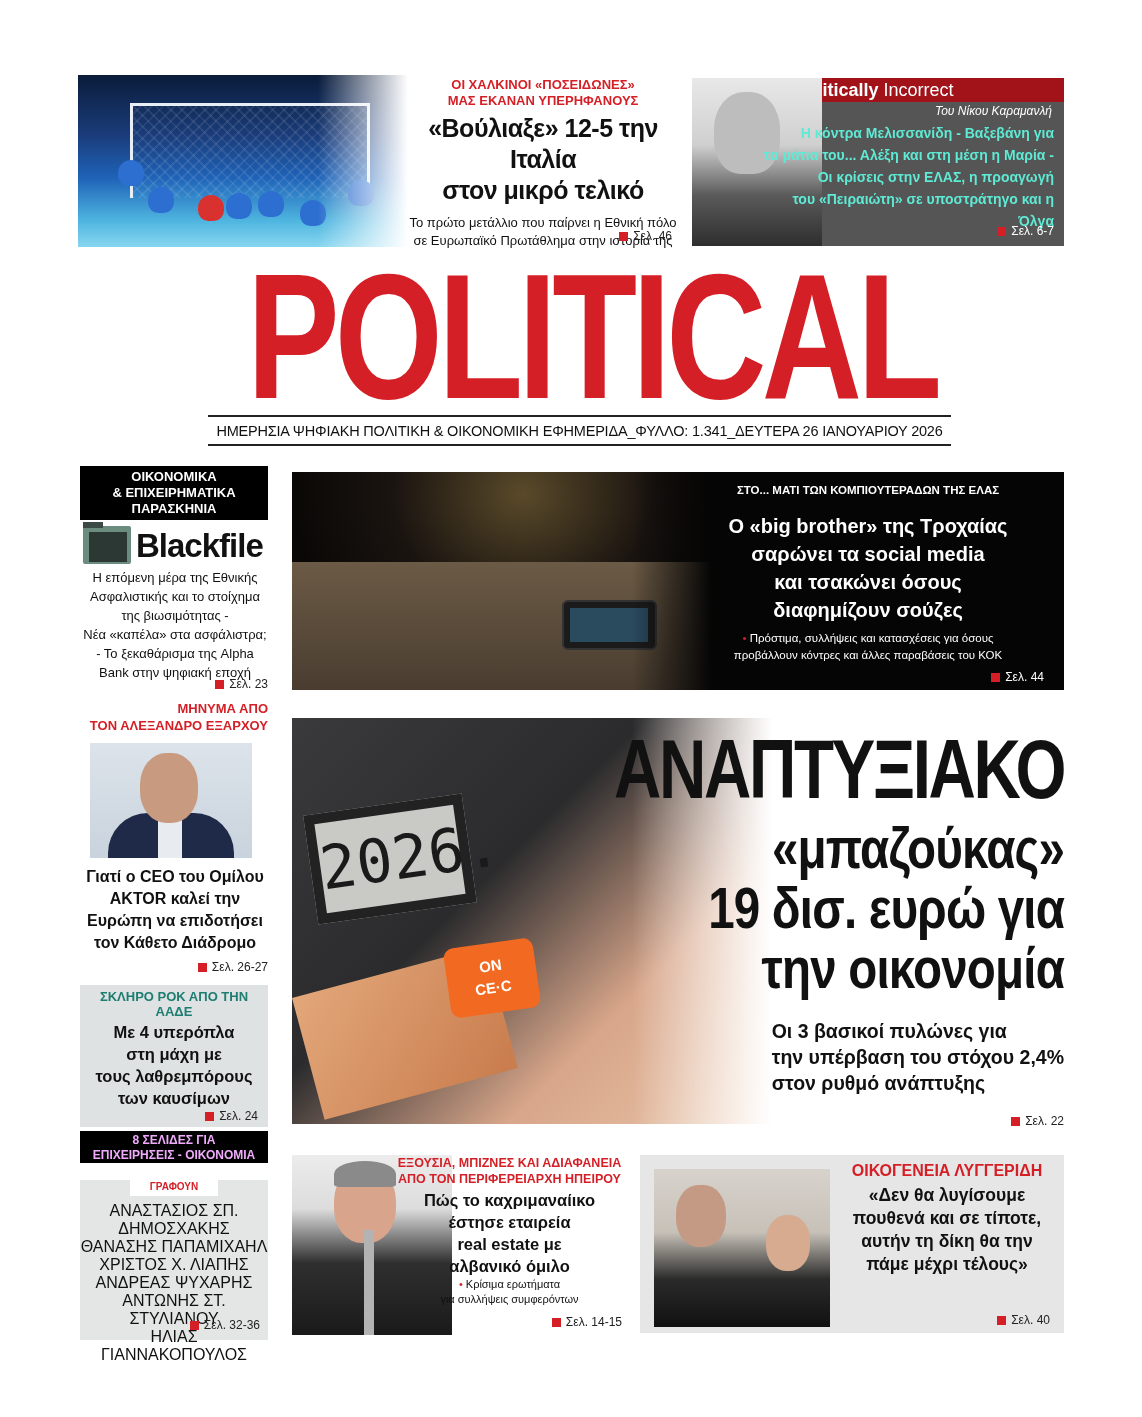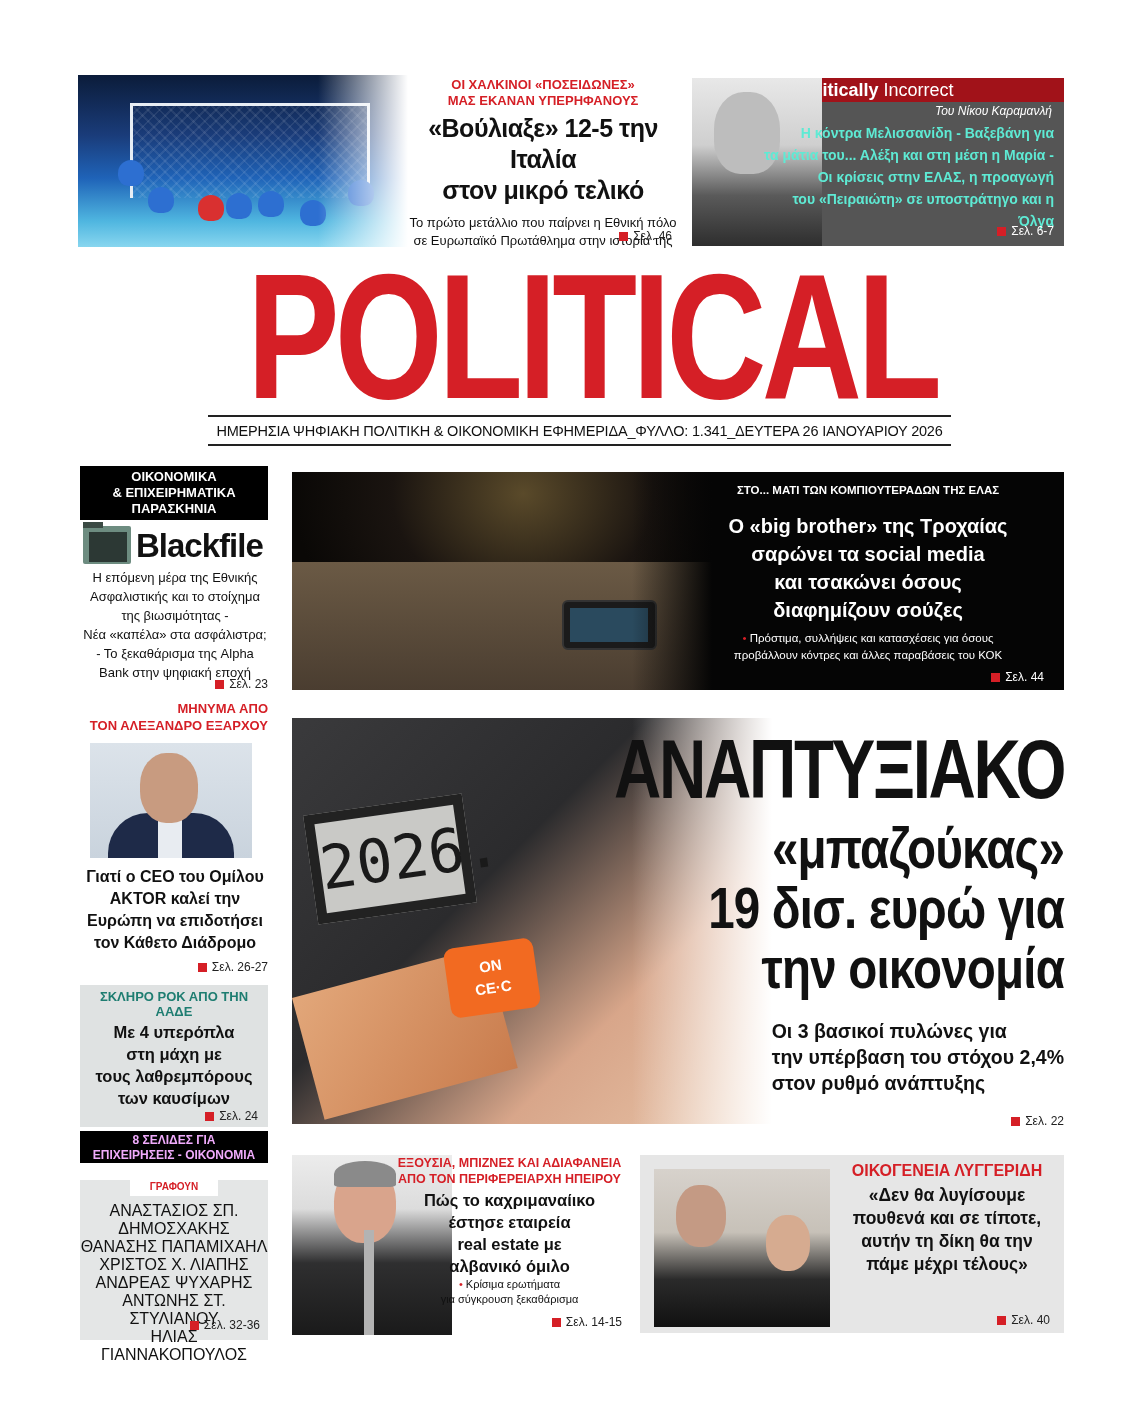--- a/index.html
+++ b/index.html
@@ -293,21 +293,21 @@
         <div>ΑΠΟ ΤΟΝ ΠΕΡΙΦΕΡΕΙΑΡΧΗ ΗΠΕΙΡΟΥ</div>
       </div>
     <div class="h">
       <div>Πώς το καχριμαναίικο</div>
       <div>έστησε εταιρεία</div>
       <div>real estate με</div>
       <div>αλβανικό όμιλο</div>
     </div>
     <div class="s">
       <div><span class="dot">• </span><span>Κρίσιμα ερωτήματα</span></div>
-      <div>για σύγκρουση ξεκαθάρισμα</div>
+      <div>για συλλήψεις συμφερόντων</div>
     </div>
   </div>
   <div class="sel">
       <span class="sq"></span>
       <span>Σελ. 14-15</span>
     </div>
 </div>
 
 <div id="br" class="abs">
   <div class="photo">

